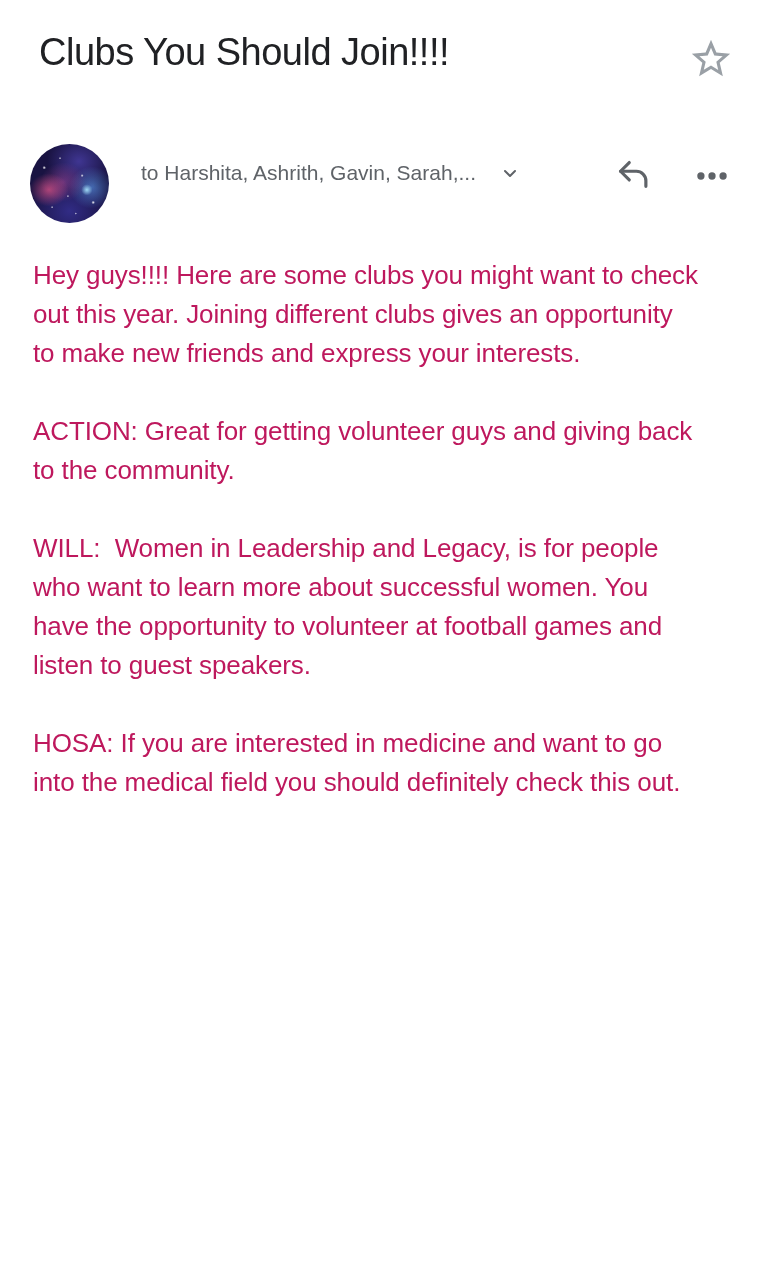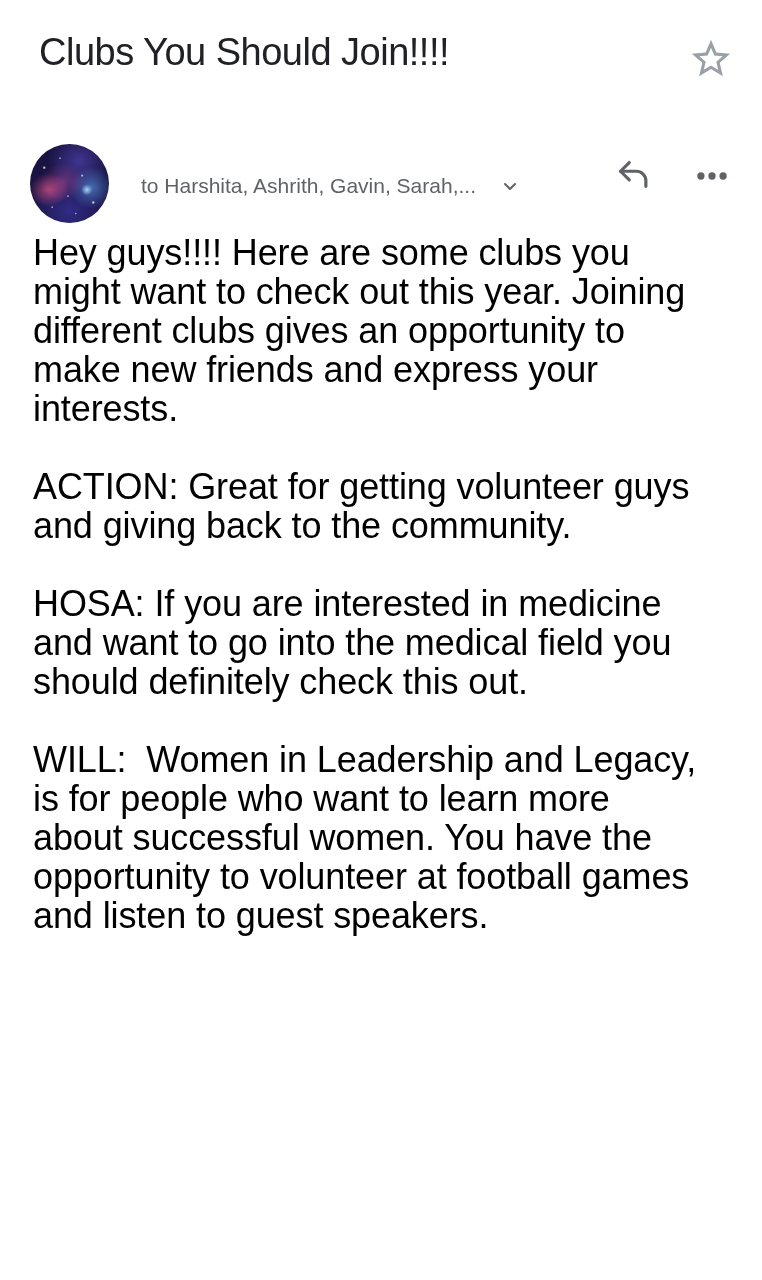--- a/index.html
+++ b/index.html
@@ -42,38 +42,38 @@
       radial-gradient(30px 28px at 78% 55%, rgba(90,150,230,0.65), transparent 75%),
       radial-gradient(40px 36px at 62% 22%, rgba(70,60,160,0.85), transparent 80%),
       radial-gradient(50px 44px at 50% 85%, rgba(55,50,150,0.8), transparent 85%),
       #191342;
   }
   .sender-block { position: absolute; left: 141px; top: 6px; }
   .sender-line { display: flex; align-items: baseline; }
   .sender-name { font-size: 23px; font-weight: 700; color: #202124; letter-spacing: 0.2px; }
   .sender-date { font-size: 21px; color: #5f6368; margin-left: 14px; }
   .to-line {
-    display: flex; align-items: center; margin-top: 28px; cursor: pointer; justify-content: space-between;
+    display: flex; align-items: center; margin-top: 15px; cursor: pointer; justify-content: space-between;
   }
   .to-text { font-size: 21px; color: #5f6368; }
   .chevron { margin-left: 22px; display: inline-flex; }
 
   .header-actions {
     position: absolute; right: 26px; top: 12px;
     display: flex; align-items: center; gap: 30px;
   }
   .icon-btn {
     border: none; background: transparent; cursor: pointer;
     display: flex; align-items: center; justify-content: center;
     width: 48px; height: 48px;
   }
 
   .body-text {
-    position: absolute; left: 33px; top: 233px; width: 668px;
-    font-size: 36px; line-height: 39px; color: #000000;
+    position: absolute; left: 33px; top: 256px; width: 668px;
+    font-size: 26px; line-height: 39px; color: #be185d;
     letter-spacing: -0.1px;
   }
   .body-text p { margin-bottom: 39px; white-space: pre-wrap; }
   .body-text p:last-child { margin-bottom: 0; }
 </style>
 </head>
 <body>
 
 <div class="subject-row">
   <h1 class="subject">Clubs You Should Join!!!!</h1>
@@ -117,15 +117,15 @@
           <circle cx="19" cy="12" r="2.3"></circle>
         </svg>
       </span>
     </button>
   </div>
 </div>
 
 <div class="body-text">
   <p>Hey guys!!!! Here are some clubs you might want to check out this year. Joining different clubs gives an opportunity to make new friends and express your interests.</p>
   <p>ACTION: Great for getting volunteer guys and giving back to the community.</p>
+  <p>WILL:  Women in Leadership and Legacy, is for people who want to learn more about successful women. You have the opportunity to volunteer at football games and listen to guest speakers.</p>
   <p>HOSA: If you are interested in medicine and want to go into the medical field you should definitely check this out.</p>
-  <p>WILL:  Women in Leadership and Legacy, is for people who want to learn more about successful women. You have the opportunity to volunteer at football games and listen to guest speakers.</p>
 </div>
 
 </body></html>

